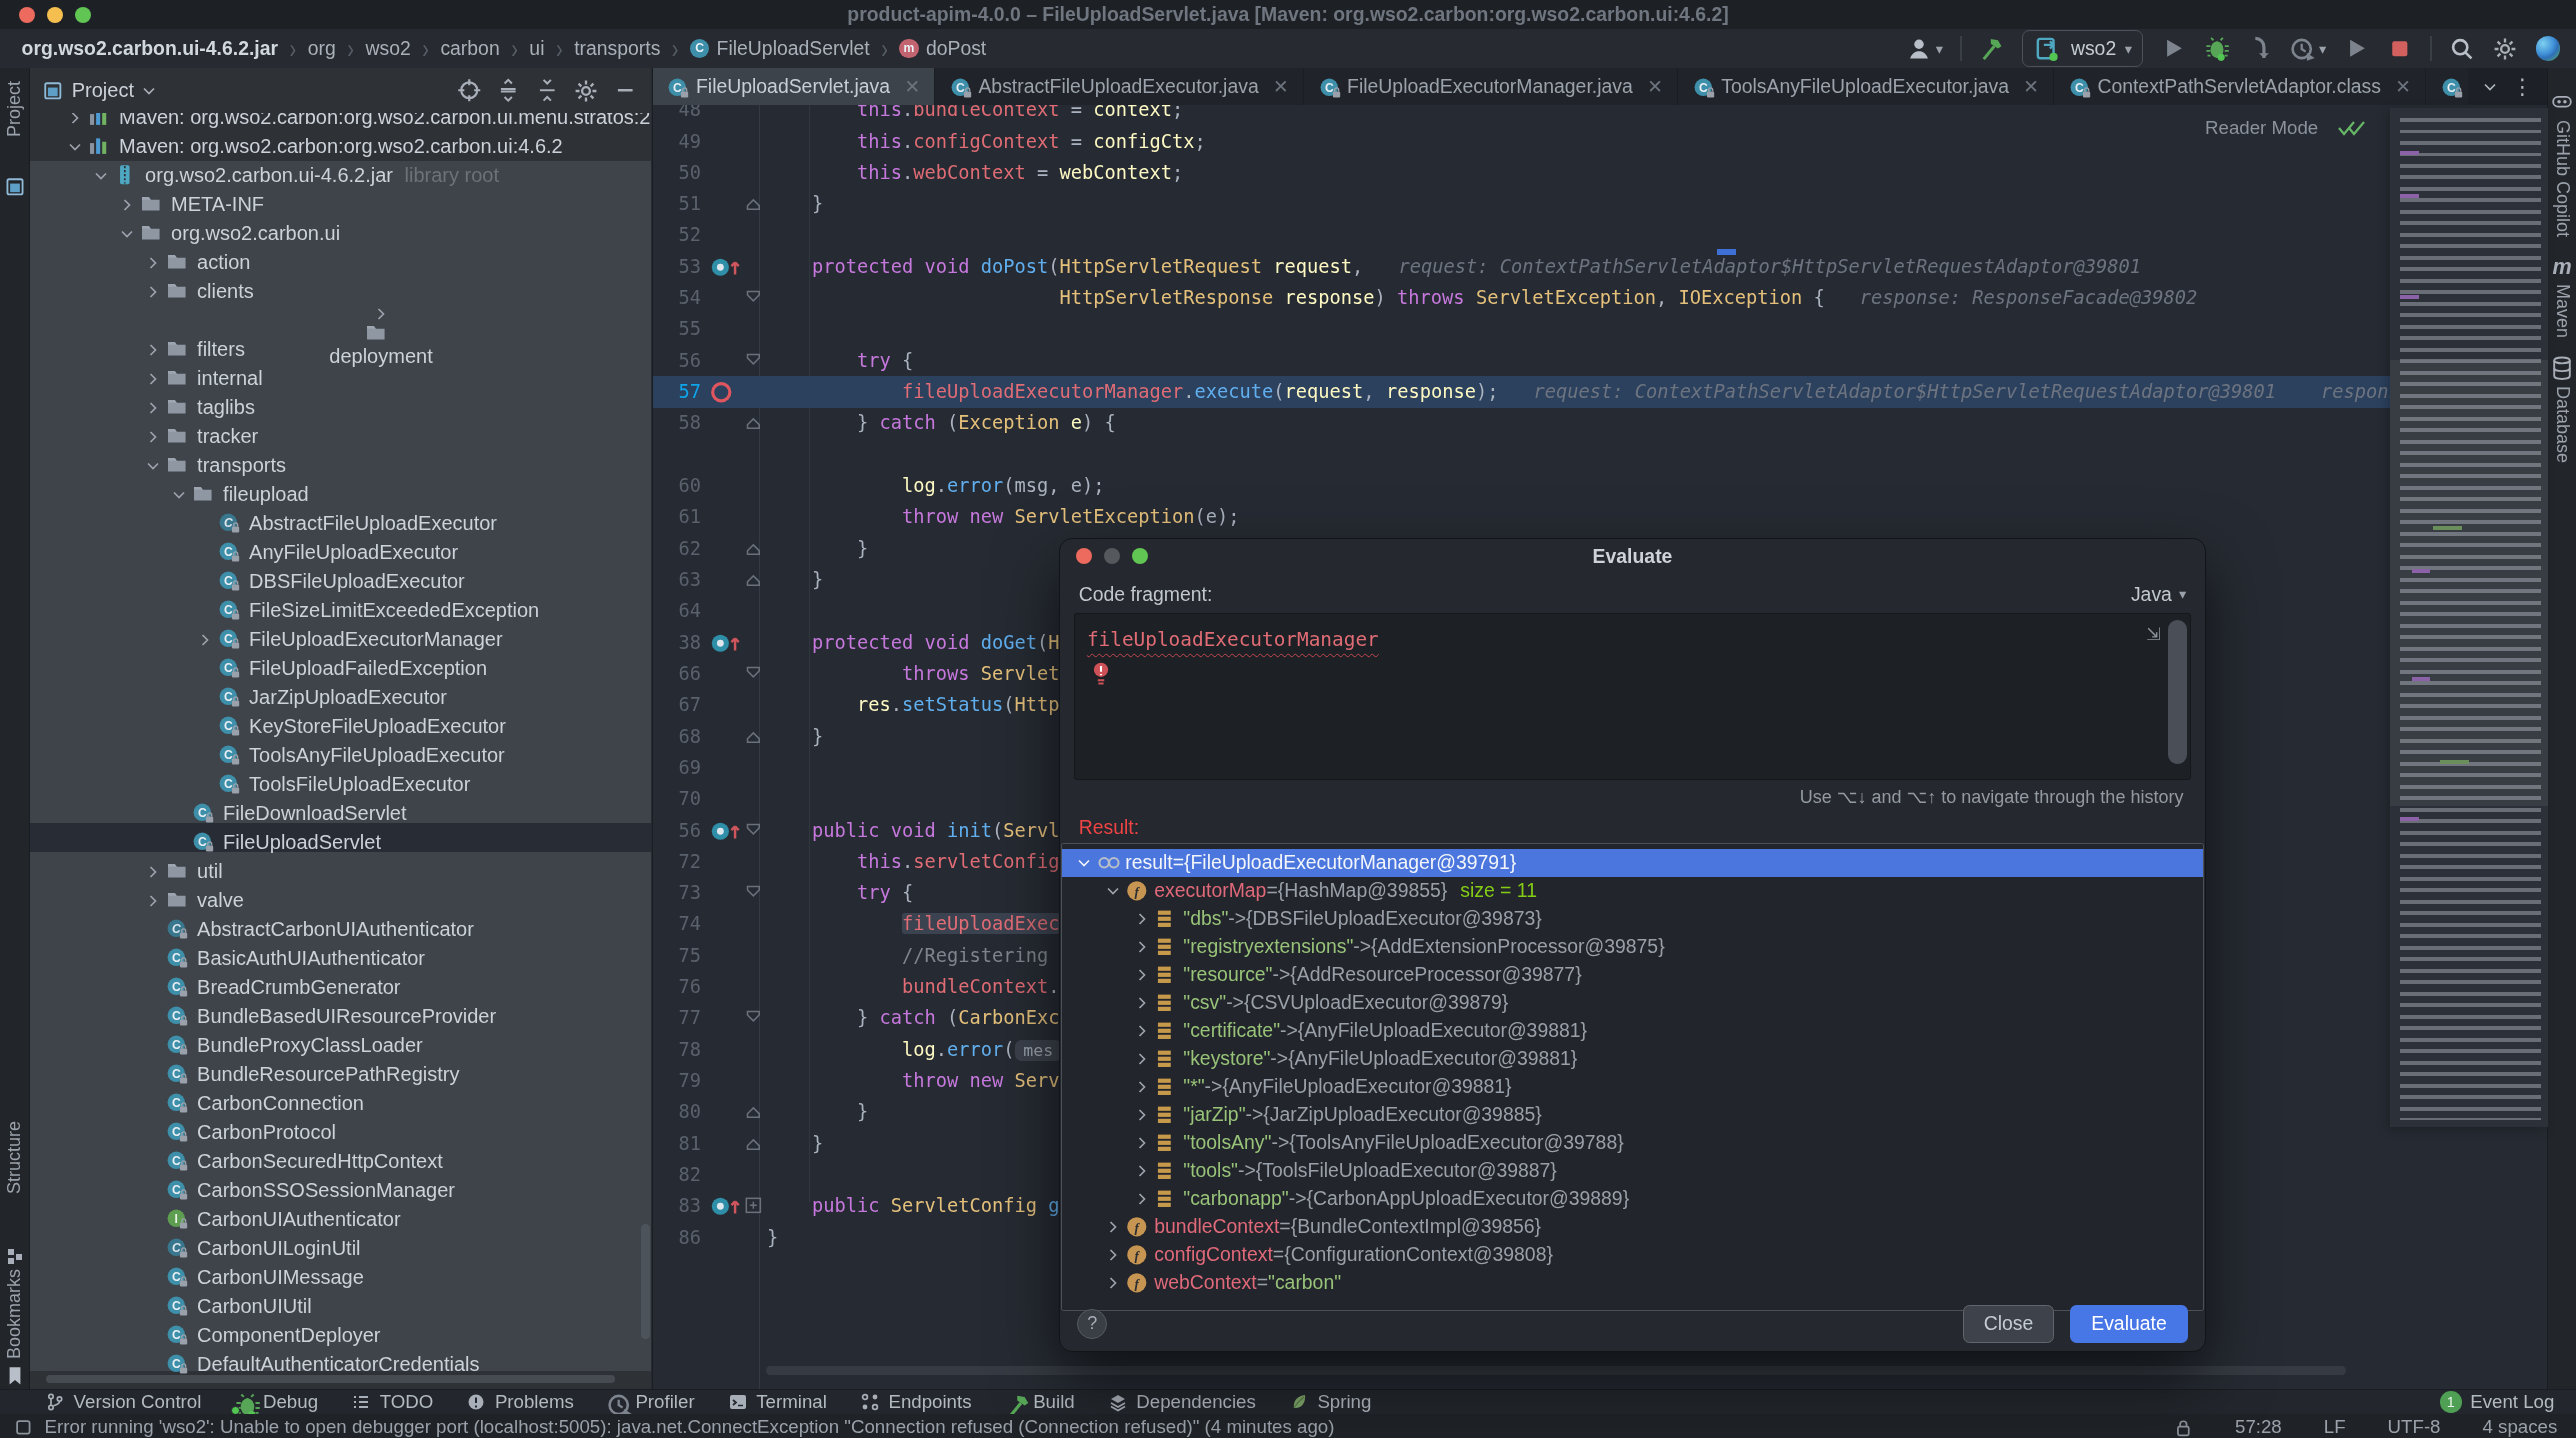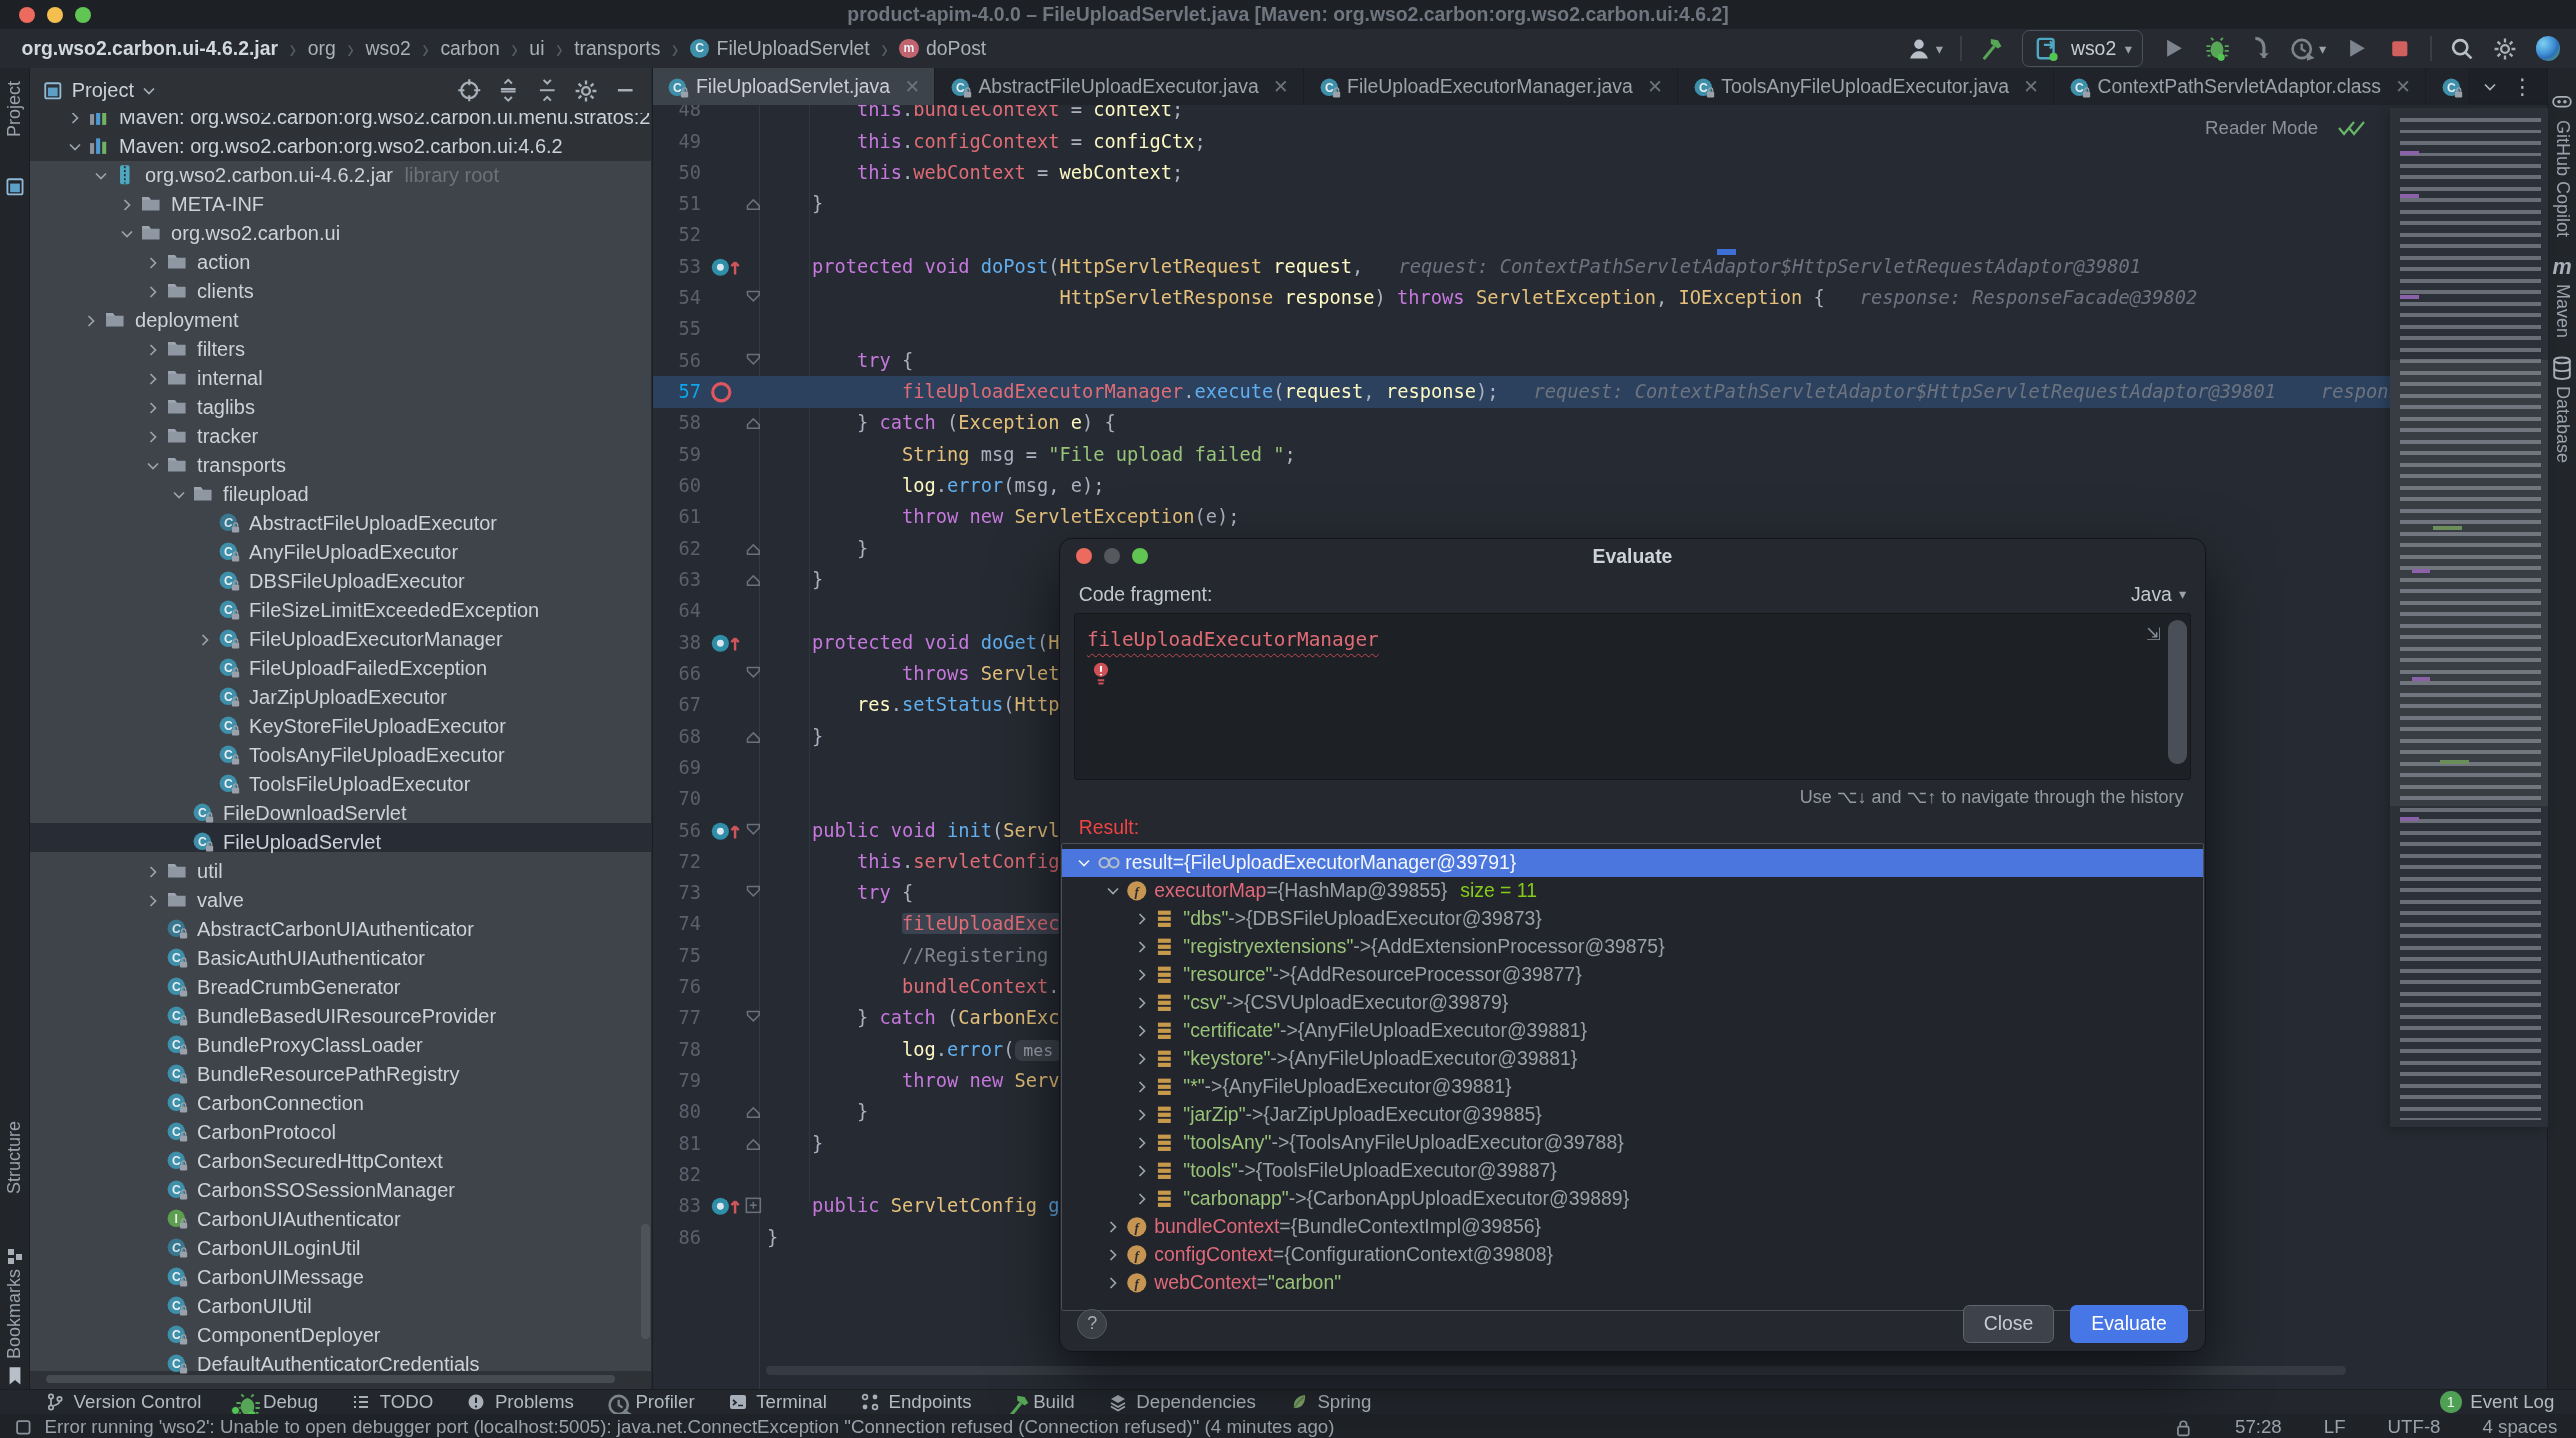--- a/index.html
+++ b/index.html
@@ -381,21 +381,21 @@
             </svg>
           </span>
           <span class="ticon">
             <svg width="21.6" height="21.6" viewBox="0 0 16 16">
               <path d="M1.5 3h5l1.5 2h6.5v8h-13z" fill="#8f97a3"></path>
               <path d="M1.5 3h5l1.5 2h-6.5z" fill="#9da5b0"></path>
             </svg>
           </span>
           <span>clients</span>
         </div>
-        <div class="trow" style="padding-left: 49px;">
+        <div class="trow" style="padding-left: 81px; flex-direction: column;">
           <span class="chev">
             <svg width="16" height="16" viewBox="0 0 16 16">
               <path d="M5.5 3l5 5-5 5" stroke="#9da3ad" stroke-width="1.7" fill="none"></path>
             </svg>
           </span>
           <span class="ticon">
             <svg width="21.6" height="21.6" viewBox="0 0 16 16">
               <path d="M1.5 3h5l1.5 2h6.5v8h-13z" fill="#8f97a3"></path>
               <path d="M1.5 3h5l1.5 2h-6.5z" fill="#9da5b0"></path>
             </svg>
@@ -1059,24 +1059,20 @@
         <span class="codetxt">            <span class="f">fileUploadExecutorManager</span><span class="v">.</span><span class="m">execute</span><span class="v">(</span><span class="p">request</span><span class="v">, </span><span class="p">response</span><span class="v">);</span><span class="hint">request: ContextPathServletAdaptor$HttpServletRequestAdaptor@39801    respons</span></span>
       </div>
       <div class="crow" style="top: 302px;">
         <span class="ln">58</span>
         <span class="fold">
           <svg width="18.7" height="18.7" viewBox="0 0 16 16">
             <path d="M3 10l5-5 5 5v3H3z" fill="none" stroke="#7c838d" stroke-width="1.3"></path>
           </svg>
         </span>
         <span class="codetxt">        <span class="v">} </span><span class="k">catch</span><span class="v"> (</span><span class="t">Exception</span><span class="v"> </span><span class="p">e</span><span class="v">) {</span></span>
-      </div>
-      <div class="crow" style="top: 334px;">
-        <span class="ln">59</span>
-        <span class="codetxt">            <span class="t">String</span><span class="v"> msg = </span><span class="s">"File upload failed "</span><span class="v">;</span></span>
       </div>
       <div class="crow" style="top: 365px;">
         <span class="ln">60</span>
         <span class="codetxt">            <span class="p">log</span><span class="v">.</span><span class="m">error</span><span class="v">(msg, e);</span></span>
       </div>
       <div class="crow" style="top: 396px;">
         <span class="ln">61</span>
         <span class="codetxt">            <span class="k">throw new </span><span class="t">ServletException</span><span class="v">(e);</span></span>
       </div>
       <div class="crow" style="top: 428px;">

